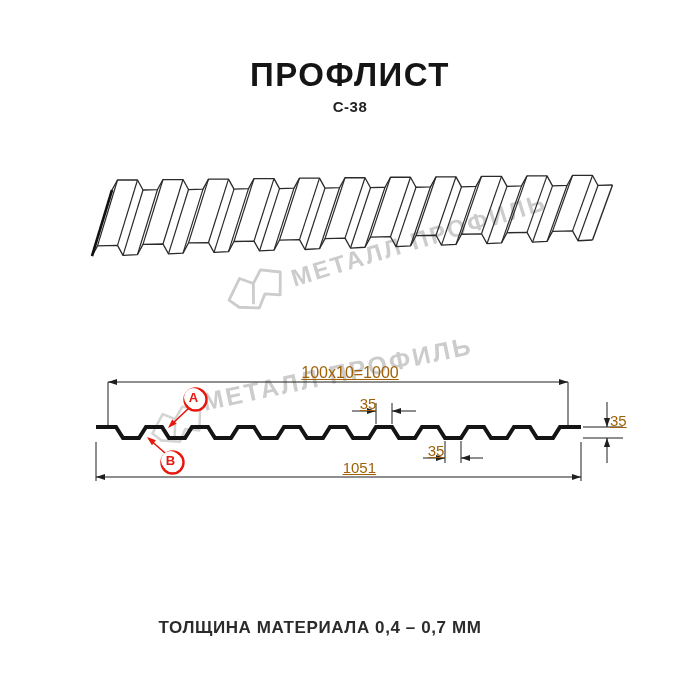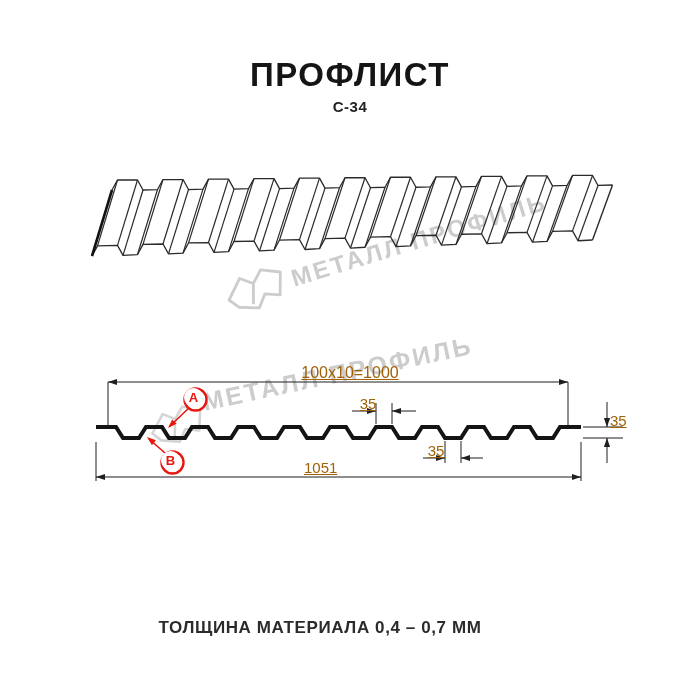--- a/index.html
+++ b/index.html
@@ -17,34 +17,34 @@
   #wm2-text{left:203px;top:388px;transform:rotate(-12deg);font-size:25px;}
   .wm-logo{position:absolute;z-index:1;}
   #wm1-logo{left:224px;top:268px;transform:rotate(-12deg);}
   #wm2-logo{left:148px;top:400px;transform:rotate(-10deg);}
   #draw{position:absolute;left:0;top:0;z-index:2;}
   .dim-label{position:absolute;z-index:3;font-size:15px;color:#a16207;white-space:nowrap;text-decoration:underline;}
   #lbl-top{left:290px;top:364px;width:120px;text-align:center;font-size:16px;}
   #lbl-crest{left:356px;top:395px;width:24px;text-align:center;}
   #lbl-trough{left:424px;top:442px;width:24px;text-align:center;}
   #lbl-height{left:610px;top:412px;}
-  #lbl-overall{left:304px;top:459px;width:72px;text-align:left;}
+  #lbl-overall{left:304px;top:459px;width:72px;text-align:right;}
   .callout{position:absolute;z-index:4;width:19px;height:19px;border-radius:50%;
            background:#ffffff;display:flex;align-items:center;justify-content:center;
            font-size:13px;font-weight:700;line-height:1;}
   #callout-a{left:184px;top:388px;}
   #callout-b{left:161px;top:451px;}
 </style>
 </head>
 <body>
 
 <div class="page">
 
   <h1 class="title">ПРОФЛИСТ</h1>
-  <div class="subtitle">C-34</div>
+  <div class="subtitle">C-38</div>
 
   <svg id="wm1-logo" class="wm-logo" width="70" height="50" viewBox="0 0 100 70">
     <path d="M6 36 L27 9 L45 20 L59 3 L86 12 L79 44 L58 38 L46 56 L18 49 Z M45 20 L39 49" fill="none" stroke="#cccccc" stroke-width="4" stroke-linejoin="round"></path>
   </svg>
   <span id="wm1-text" class="wm-text" style="color: rgb(204, 204, 204);">МЕТАЛЛ ПРОФИЛЬ</span>
 
   <svg id="wm2-logo" class="wm-logo" width="64" height="56" viewBox="0 0 100 70">
     <path d="M6 36 L27 9 L45 20 L59 3 L86 12 L79 44 L58 38 L46 56 L18 49 Z M45 20 L39 49" fill="none" stroke="#d4d4d4" stroke-width="4" stroke-linejoin="round"></path>
   </svg>
   <span id="wm2-text" class="wm-text" style="color: rgb(204, 204, 204);">МЕТАЛЛ ПРОФИЛЬ</span>

